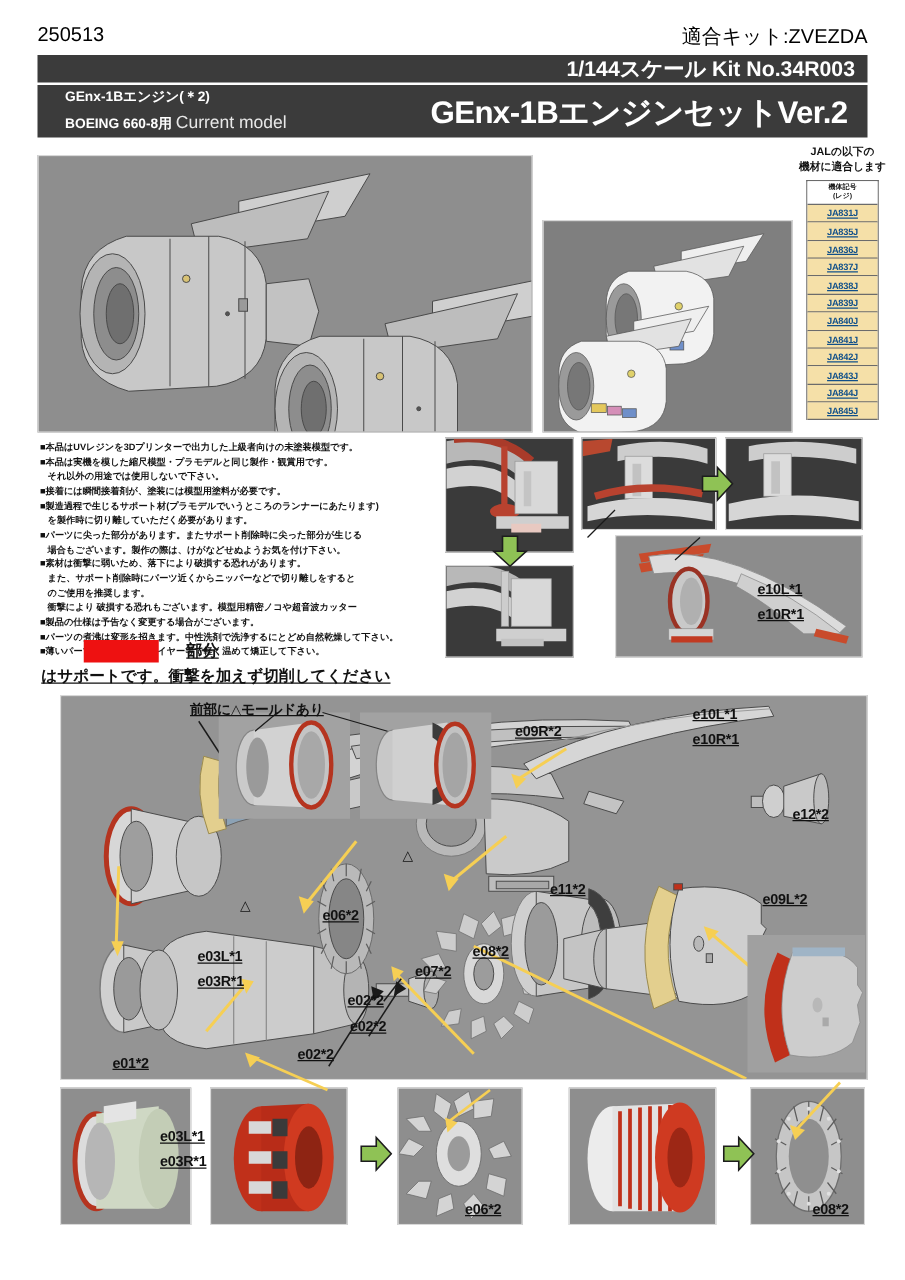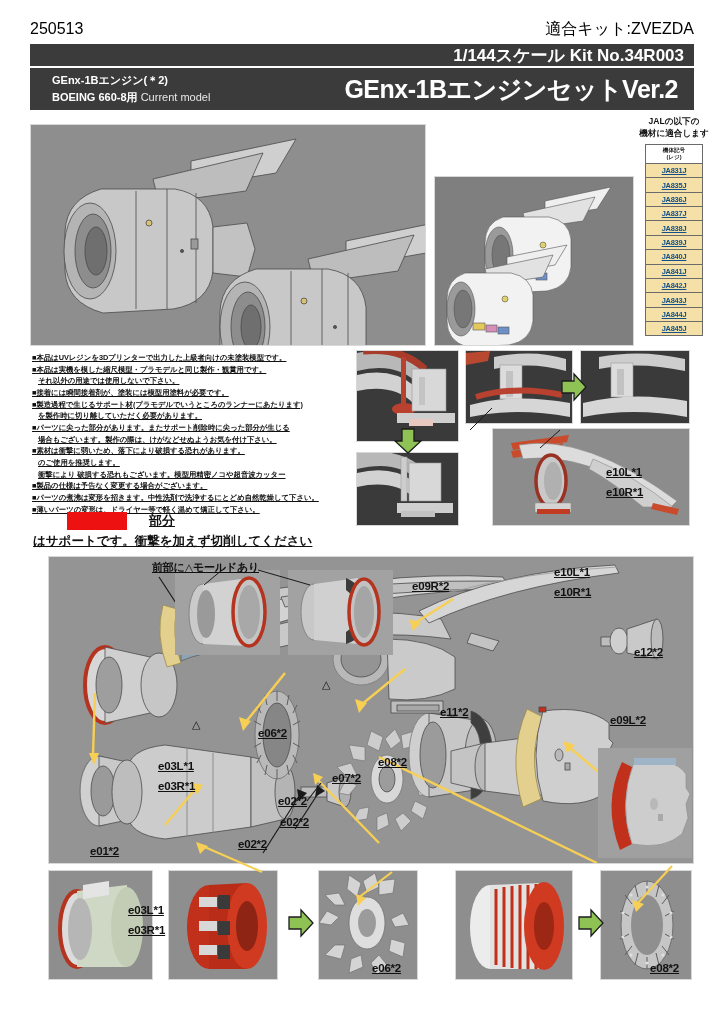--- a/index.html
+++ b/index.html
@@ -25,21 +25,21 @@
     padding-right:10px; font-size:17px; font-weight:bold;
   }
   .bar-title {
     position:absolute; left:30px; top:68px; width:664px; height:42px;
     background:#3b3b3b; color:#fff;
     display:flex; align-items:center;
   }
   .title-sub { padding-left:22px; width:300px; line-height:1.55; }
   .title-sub .l1 { font-size:11px; font-weight:bold; }
   .title-sub .l2 { font-size:11px; font-weight:bold; }
-  .title-sub .l2 em { font-style:normal; font-weight:normal; font-size:11px; color:#e8e8e8; }
+  .title-sub .l2 em { font-style:normal; font-weight:normal; font-size:14px; color:#e8e8e8; }
   .title-main {
     flex:1; text-align:right; padding-right:16px;
     font-size:25px; font-weight:bold; letter-spacing:-0.5px; white-space:nowrap;
   }
 
   
   .panel { position:absolute; background:#8e8e8e; border:1px solid #d8d8d8; overflow:hidden; }
   .panel.dark { background:#3a3a3a; }
   .panel.light { background:#9a9a9a; }
 
@@ -65,21 +65,21 @@
     border-bottom:1px solid #6b6b6b; background:#f5e0a8;
     font-size:7.4px; font-weight:bold; color:#11508a; text-align:center;
     padding:2.2px 0; text-decoration:underline; letter-spacing:-0.2px;
   }
 
   
   #notes {
     position:absolute; left:32px; top:352px; width:325px;
     font-size:7.35px; line-height:1.52; color:#111; font-weight:bold;
   }
-  #notes p { margin:0 0 0.5px 0; white-space:nowrap;text-decoration:underline; }
+  #notes p { margin:0 0 0.5px 0; white-space:nowrap; }
   #notes p.ind { padding-left:6px; }
 
   
   #legend { position:absolute; left:55px; top:512px; width:310px; }
   #legend .swatch-row { display:flex; align-items:center; gap:22px;padding-left:12px; }
   #legend .swatch { width:60px; height:18px; background:#ee1111; }
   #legend .sw-label { font-size:13px; font-weight:bold; color:#111; text-decoration:underline; }
   #legend .legend-line2 {
     margin-top:3px; margin-left:-22px;
     font-size:12.5px; font-weight:bold; color:#111; text-decoration:underline; white-space:nowrap;
@@ -243,20 +243,21 @@
   <div id="notes">
     <p>■本品はUVレジンを3Dプリンターで出力した上級者向けの未塗装模型です。</p>
     <p>■本品は実機を模した縮尺模型・プラモデルと同じ製作・観賞用です。</p>
     <p class="ind">それ以外の用途では使用しないで下さい。</p>
     <p>■接着には瞬間接着剤が、塗装には模型用塗料が必要です。</p>
     <p>■製造過程で生じるサポート材(プラモデルでいうところのランナーにあたります)</p>
     <p class="ind">を製作時に切り離していただく必要があります。</p>
     <p>■パーツに尖った部分があります。またサポート削除時に尖った部分が生じる</p>
     <p class="ind">場合もございます。製作の際は、けがなどせぬようお気を付け下さい。</p>
     <p>■素材は衝撃に弱いため、落下により破損する恐れがあります。</p>
+    <p class="ind">また、サポート削除時にパーツ近くからニッパーなどで切り離しをすると</p>
     <p class="ind">のご使用を推奨します。</p>
     <p class="ind">衝撃により 破損する恐れもございます。模型用精密ノコや超音波カッター</p>
     <p>■製品の仕様は予告なく変更する場合がございます。</p>
     <p>■パーツの煮沸は変形を招きます。中性洗剤で洗浄するにとどめ自然乾燥して下さい。</p>
     <p>■薄いパーツの変形は、ドライヤー等で軽く温めて矯正して下さい。</p>
   </div>
 
   <div id="legend">
     <div class="swatch-row">
       <div class="swatch"></div>

